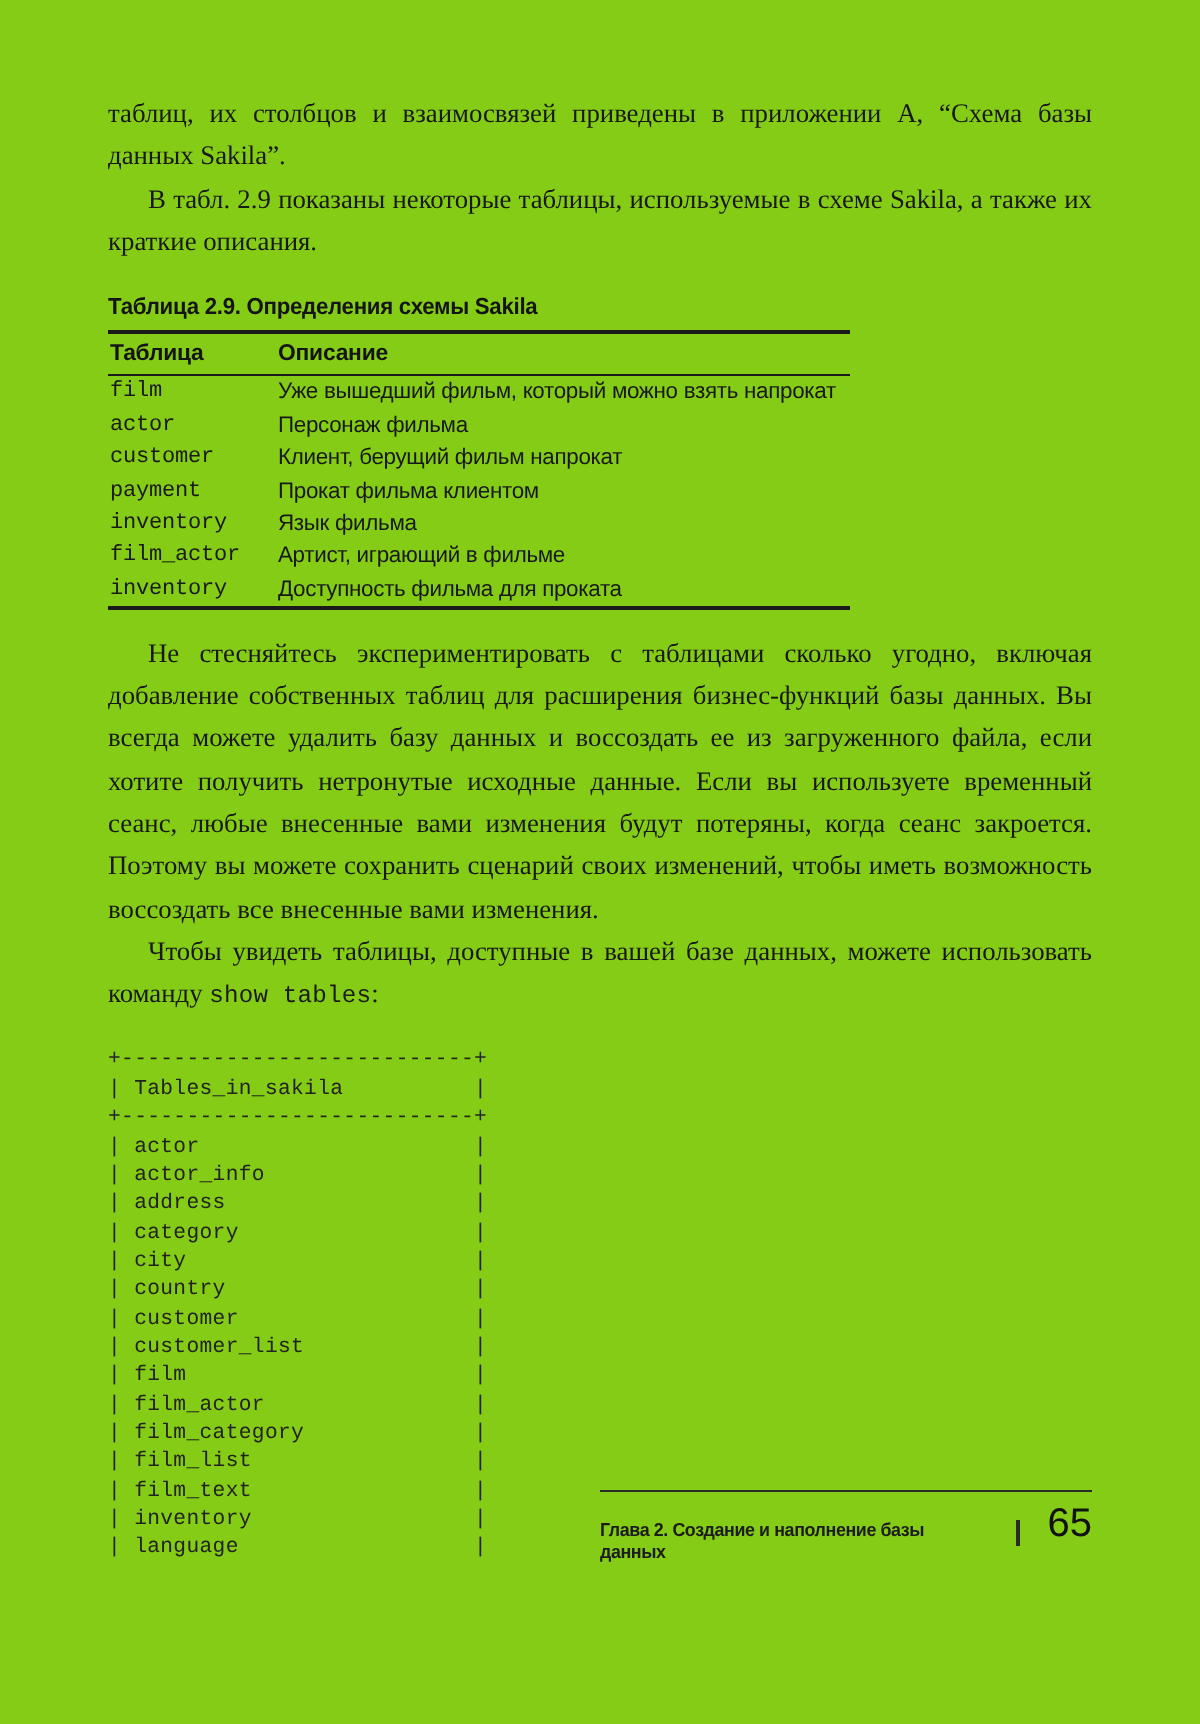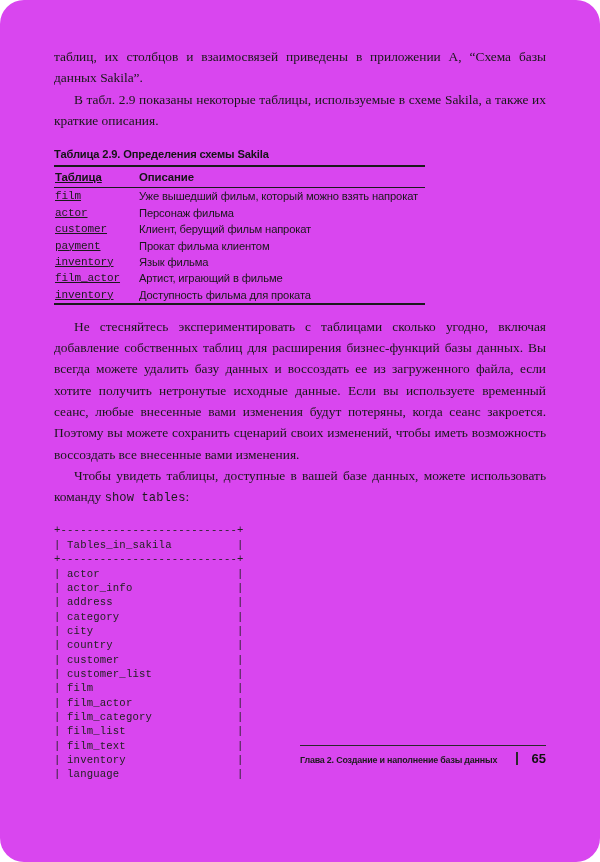--- a/index.html
+++ b/index.html
@@ -14,22 +14,21 @@
     position: relative;
     overflow: hidden;
     font-family: "Liberation Serif", "DejaVu Serif", serif;
     color: #1a1a1a;
     -webkit-font-smoothing: antialiased;
   }
 
   .page {
     position: absolute;
     inset: 0;
-    background: #d946ef;
-    border-radius: 24px;
+    background: #84cc16;
   }
 
   .content {
     position: absolute;
     left: 54px;
     top: 46px;
     width: 492px;
   }
 
   
@@ -91,21 +90,20 @@
   table.schema td {
     padding: 2.2px 0;
     font-size: 11.3px;
     vertical-align: top;
     color: #1a1a1a;
   }
   table.schema td.col-name,
   table.schema th.col-name {
     width: 82px;
     padding-left: 1px;
-    text-decoration: underline;
   }
   table.schema td.col-name {
     font-family: "Liberation Mono", "DejaVu Sans Mono", monospace;
     font-size: 11px;
     letter-spacing: -0.1px;
     white-space: nowrap;
   }
   table.schema td.col-desc,
   table.schema th.col-desc {
     font-family: "Liberation Sans", "DejaVu Sans", sans-serif;
@@ -152,22 +150,22 @@
   }
   .footer-sep {
     width: 1.4px;
     height: 13px;
     background: #2a2a2a;
     margin: 0 14px 0 4px;
     align-self: center;
     flex: 0 0 auto;
   }
   .footer-page {
-    font-size: 13px;
-    font-weight: bold;
+    font-size: 20px;
+    font-weight: normal;
     color: #111111;
     flex: 0 0 auto;
   }
 </style>
 </head>
 <body>
 
 <div class="page">
 
   <div class="content">

